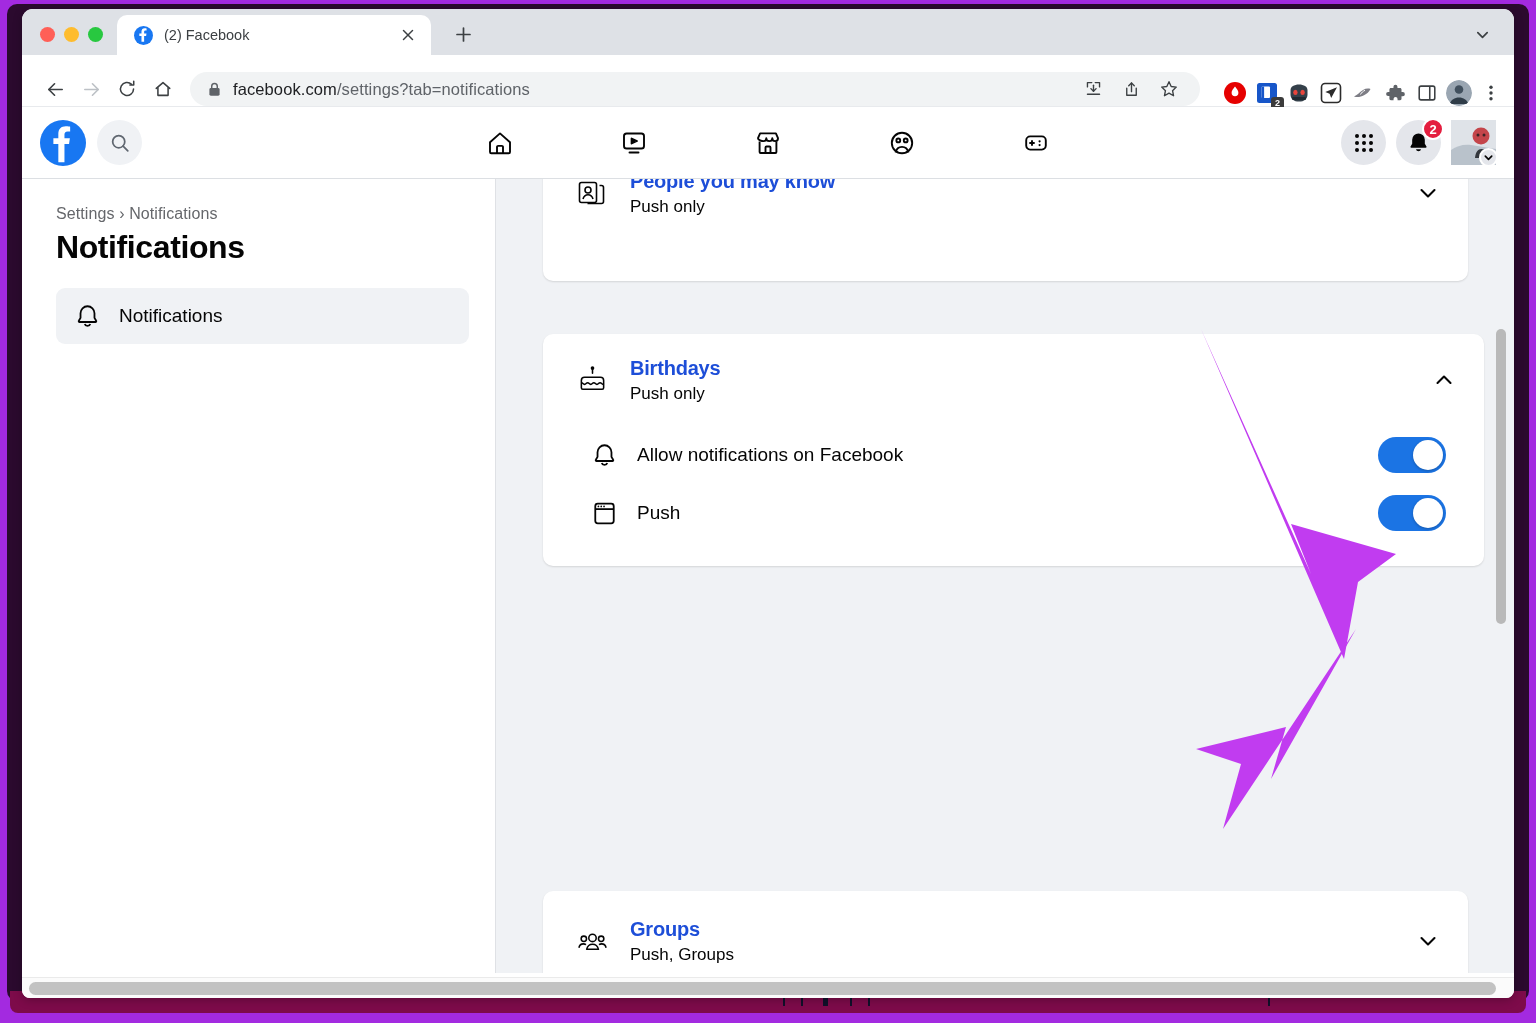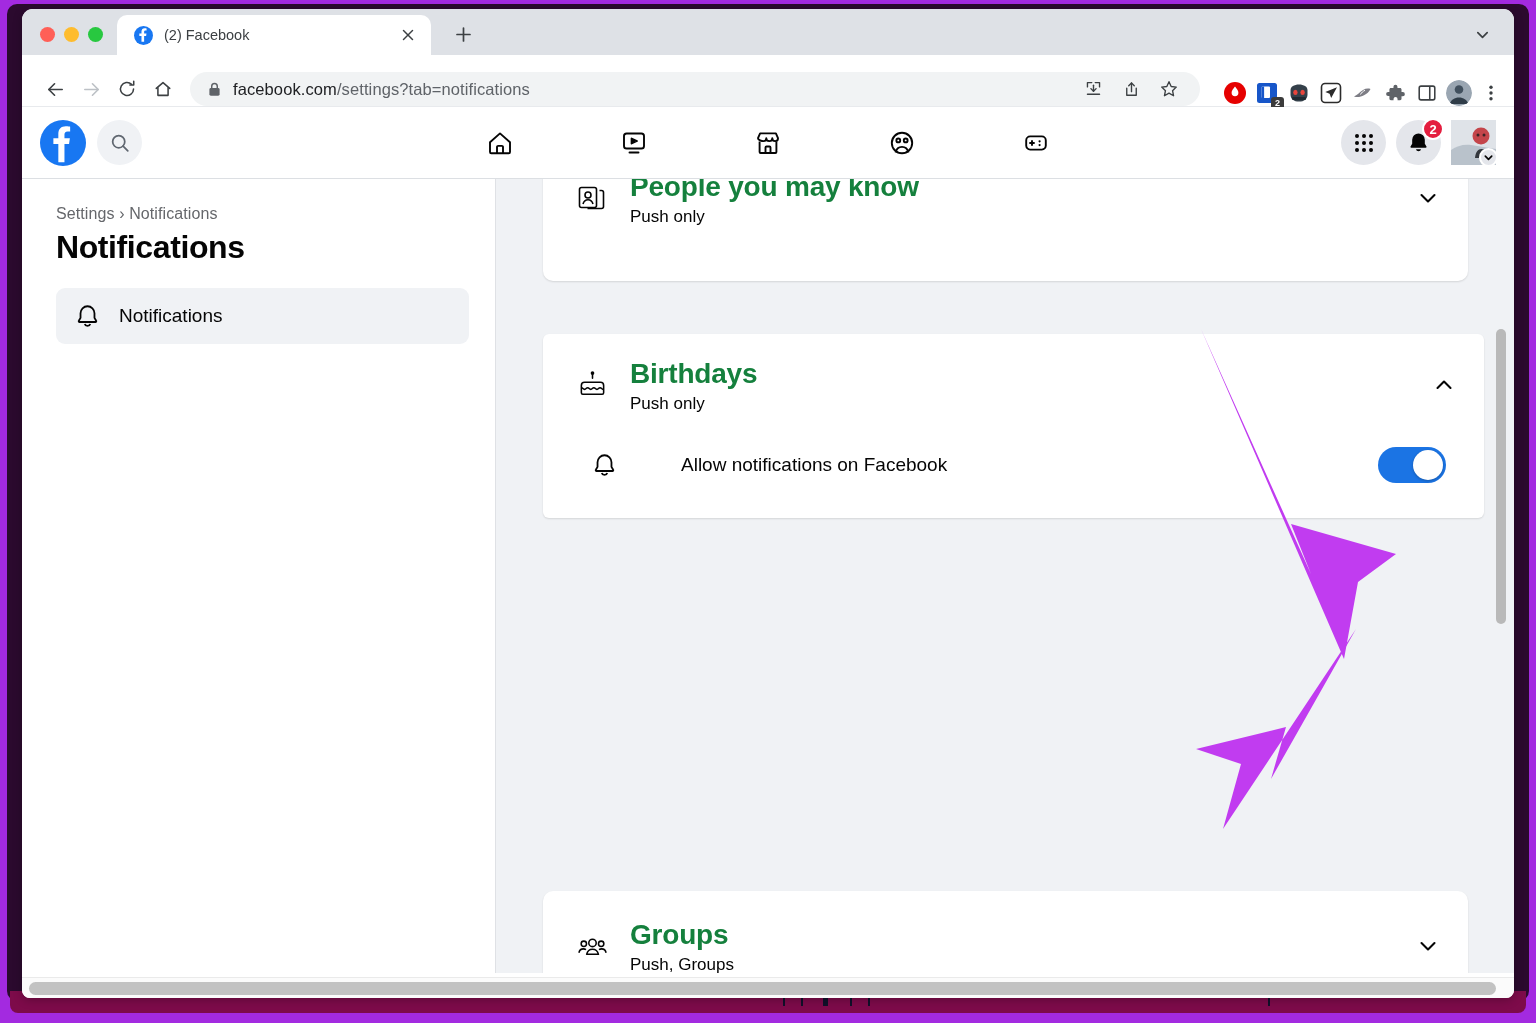--- a/index.html
+++ b/index.html
@@ -136,32 +136,31 @@
   }
   .side-item-label { font-size: 19px; color: #050505; font-weight: 400; }
 
   .content { flex: 1; background: #f0f2f5; position: relative; overflow: hidden; padding: 0 46px 0 47px; }
 
   .card { background: #fff; border-radius: 10px; box-shadow: 0 1px 2px rgba(0,0,0,.12); }
 
   .card-head { display: flex; align-items: center; padding: 22px 26px 22px 30px; cursor: pointer; }
   .card-head .ic { width: 38px; flex:none; display:flex; align-items:center; justify-content:center; }
   .card-head .txt { margin-left: 19px; }
-  .card-title { font-size: 28px; font-weight: 700; color: #15803d; letter-spacing: -.2px; line-height: 1.25; }
+  .card-title { font-size: 20px; font-weight: 700; color: #1d4ed8; letter-spacing: -.2px; line-height: 1.25; }
   .card-sub { font-size: 17px; color: #050505; margin-top: 3px; }
   .card-chev { margin-left: auto; width: 28px; display:flex; align-items:center; justify-content:center; }
 
   .card-body { padding: 0 26px 24px 30px; }
   .section-desc { font-size: 19px; font-weight: 700; color: #050505; padding: 6px 0 16px 5px; letter-spacing: -.1px; }
   .section-label { font-size: 19px; font-weight: 700; color: #050505; padding: 24px 0 12px 3px; letter-spacing: -.1px; }
 
   .toggle-row {
     display: flex; align-items: center; height: 58px; border-radius: 8px;
     padding: 0 12px 0 14px;
-    gap: 44px;
   }
   .toggle-row.hover { background: #f0f2f5; }
   .toggle-row .ic { width: 34px; flex:none; display:flex; align-items:center; justify-content:center; }
   .toggle-row .lbl { font-size: 19px; color: #050505; margin-left: 16px; }
   .switch { margin-left: auto; width: 68px; height: 36px; border-radius: 18px; position: relative; flex: none; }
   .switch.on { background: #1b74e4; }
   .switch.off { background: #bcc0c4; }
   .switch .knob {
     position: absolute; top: 3px; width: 30px; height: 30px; border-radius: 50%;
     background: #fff; box-shadow: 0 1px 3px rgba(0,0,0,.25);
@@ -489,21 +488,21 @@
               <span class="card-sub" style="display:block">Push only</span>
             </span>
             <span class="card-chev">
               <svg width="22" height="22" viewBox="0 0 22 22" fill="none" stroke="#050505" stroke-width="2.1" stroke-linecap="round" stroke-linejoin="round">
                 <polyline points="4.5,8 11,14.5 17.5,8"></polyline>
               </svg>
             </span>
           </div>
         </div>
 
-        <div class="card" style="position:absolute;left:47px;right:30px;top:155px;border-radius:6px;">
+        <div class="card" style="position:absolute;left:47px;right:30px;top:155px;">
           <div class="card-head">
             <span class="ic">
               <svg width="31" height="31" viewBox="0 0 32 32" fill="none" stroke="#050505" stroke-width="1.6" stroke-linejoin="round">
                 <line x1="16" y1="4" x2="16" y2="8.5" stroke-linecap="round"></line>
                 <circle cx="16" cy="3.2" r="1.1" fill="#050505"></circle>
                 <path d="M4.5 16c0-2 1.4-3.3 3.3-3.3h16.4c1.9 0 3.3 1.3 3.3 3.3v7.6a1.5 1.5 0 0 1-1.5 1.5H6a1.5 1.5 0 0 1-1.5-1.5z"></path>
                 <path d="M4.6 18.3c1.6 0 1.6 1.7 3.2 1.7s1.6-1.7 3.2-1.7 1.6 1.7 3.2 1.7 1.6-1.7 3.2-1.7 1.6 1.7 3.2 1.7 1.6-1.7 3.2-1.7 1.6 1.7 3.2 1.7"></path>
               </svg>
             </span>
             <span class="txt">
@@ -526,20 +525,35 @@
                   <path d="M9.6 18.6a2.5 2.5 0 0 0 4.8 0"></path>
                 </svg>
               </span>
               <span class="lbl">Allow notifications on Facebook</span>
               <span class="switch on">
                   <span class="knob"></span>
                 </span>
             </div>
 
 
+            <div class="toggle-row">
+              <span class="ic">
+                <svg width="27" height="27" viewBox="0 0 24 24" fill="none" stroke="#050505" stroke-width="1.6" stroke-linejoin="round">
+                  <rect x="3.8" y="3.3" width="16.4" height="17.4" rx="2.2"></rect>
+                  <line x1="3.8" y1="8.1" x2="20.2" y2="8.1"></line>
+                  <circle cx="6.6" cy="5.7" r=".75" fill="#050505" stroke="none"></circle>
+                  <circle cx="9.1" cy="5.7" r=".75" fill="#050505" stroke="none"></circle>
+                  <circle cx="11.6" cy="5.7" r=".75" fill="#050505" stroke="none"></circle>
+                </svg>
+              </span>
+              <span class="lbl">Push</span>
+              <span class="switch on">
+                  <span class="knob"></span>
+                </span>
+            </div>
 
 
           </div>
         </div>
 
         <div class="card" style="position:absolute;left:47px;right:46px;top:712px;height:128px;">
           <div class="card-head" style="padding-top:26px;">
             <span class="ic">
               <svg width="33" height="33" viewBox="0 0 32 32" fill="none" stroke="#050505" stroke-width="1.5" stroke-linejoin="round">
                 <circle cx="16" cy="12.5" r="3.6"></circle>

